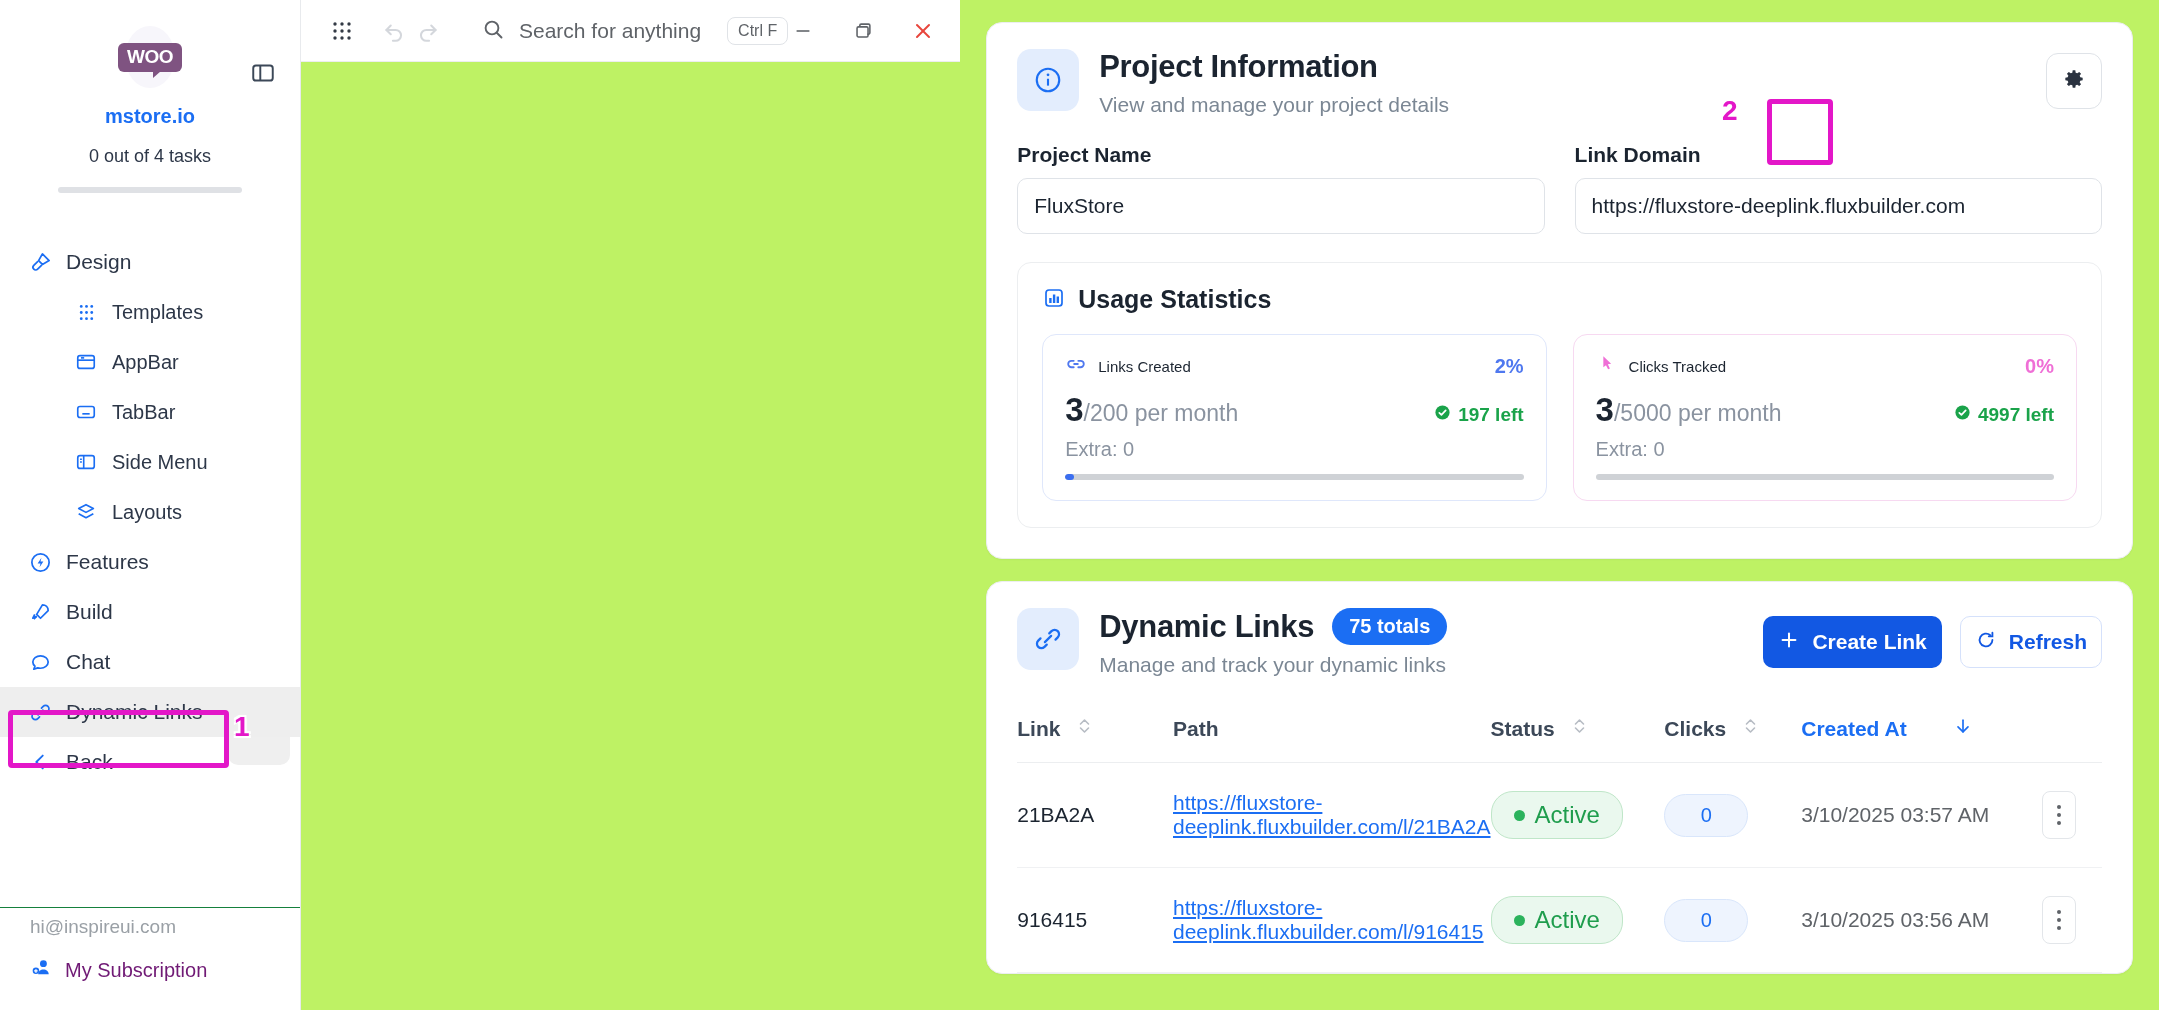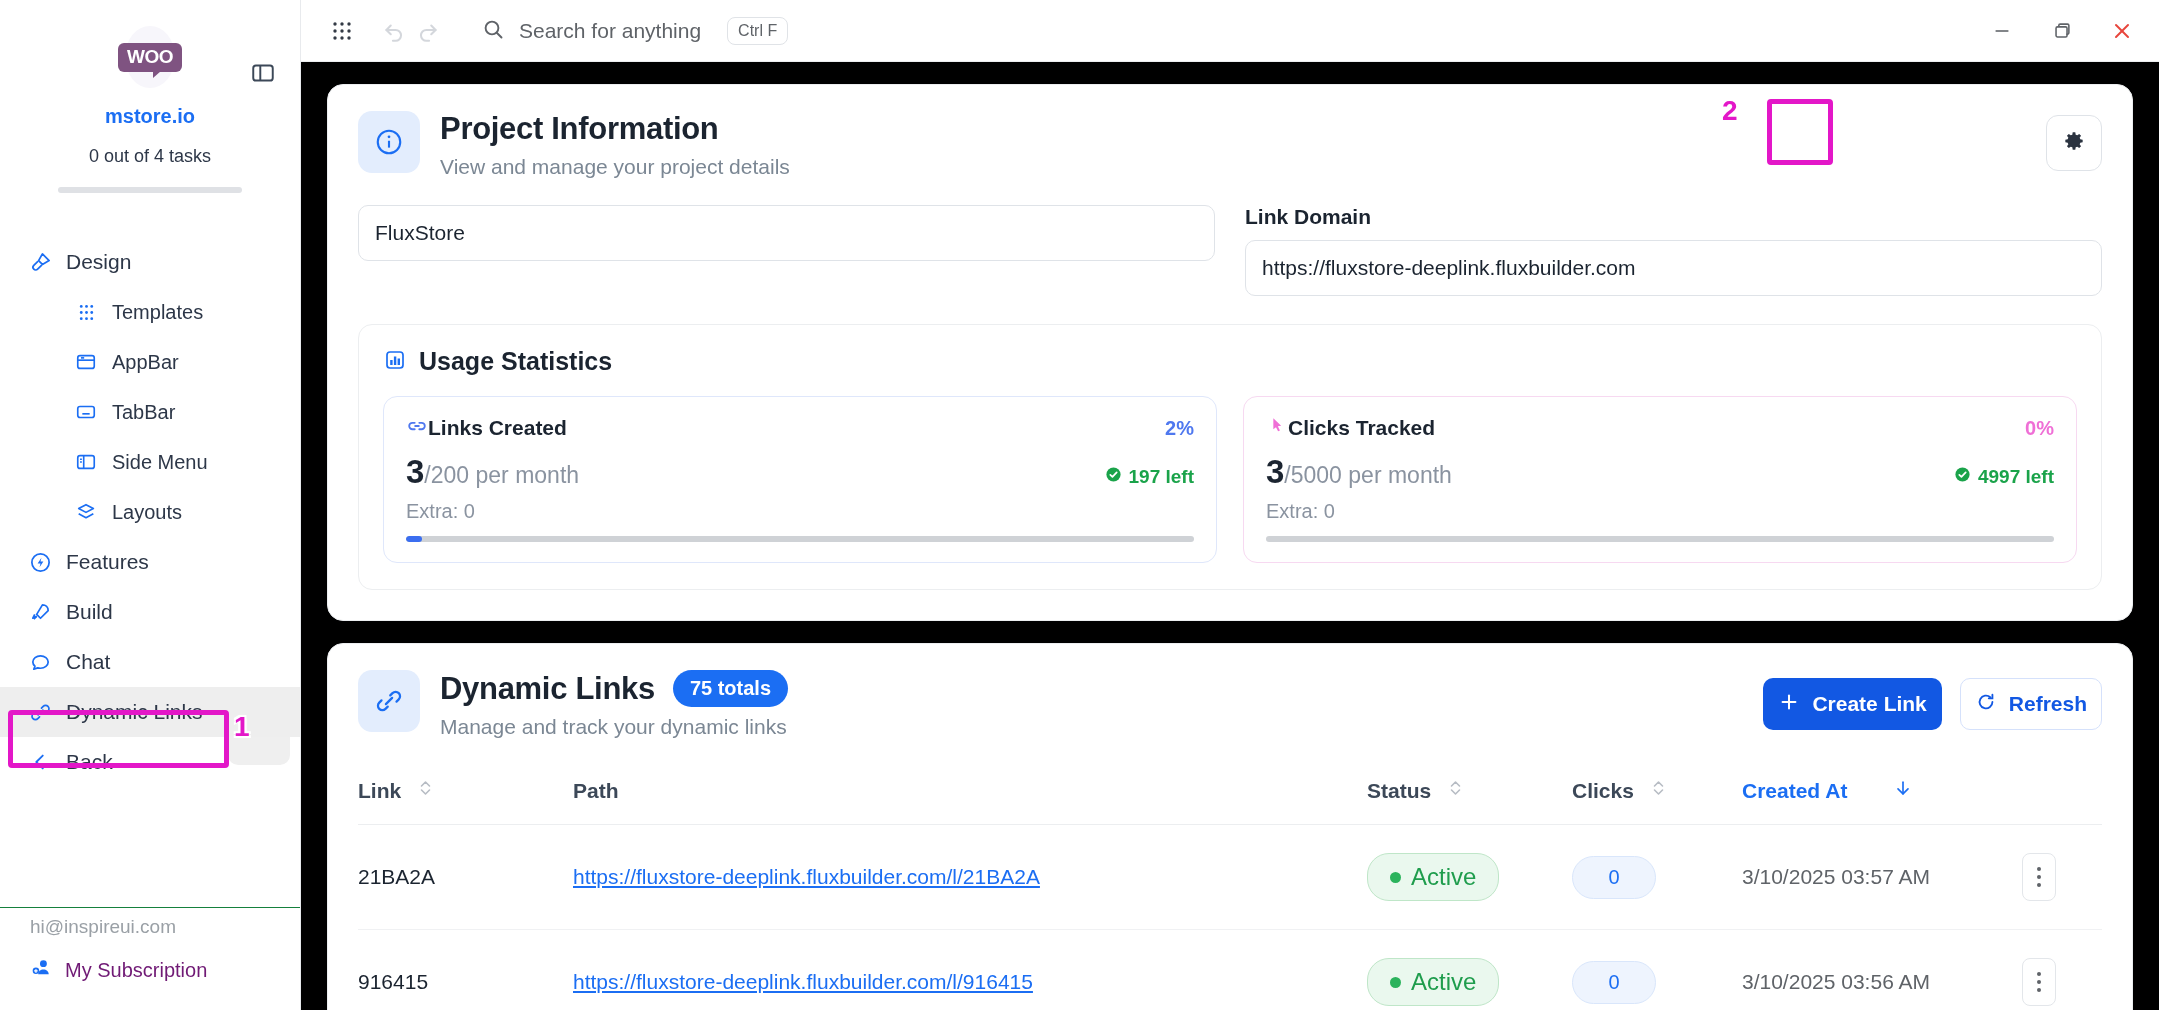--- a/index.html
+++ b/index.html
@@ -78,21 +78,21 @@
     width: 62px; height: 52px; background: #efefef; border-radius: 10px; z-index: 1;
   }
   .sb-bottom {
     margin-top: auto; border-top: 1px solid #15803d;
     padding: 8px 0 26px 30px;
   }
   .sb-email { color: #9aa0a6; font-size: 19px; margin-bottom: 18px; }
   .sb-sub { display: flex; align-items: center; gap: 12px; font-size: 20px; color: #701a75; cursor: pointer;}
 
   
-  .main { flex: 1; display: flex; flex-direction: column; background: #000000; min-width: 0; }
+  .main { flex: 1; display: flex; flex-direction: row; background: #bef264; min-width: 0; }
   .topbar {
     height: 62px; background: #fff; display: flex; align-items: center;
     padding: 0 22px 0 24px; border-bottom: 1px solid #eceef0; flex: none;
   }
   .tb-icon { width: 34px; height: 34px; display:flex;align-items:center;justify-content:center; cursor:pointer; }
   .tb-gap { width: 18px; }
   .search-zone { display: flex; align-items: center; gap: 14px; margin-left: 36px; cursor: text; }
   .search-ph { color: #5f6368; font-size: 21px; }
   .kbd {
     border: 1px solid #e0e3e7; border-radius: 8px; padding: 4px 10px;
@@ -136,21 +136,21 @@
   }
   .usage-head { display: flex; align-items: center; gap: 12px; margin-bottom: 20px; }
   .usage-title { font-size: 25px; font-weight: 700; color: #1b2430; }
   .stat-row { display: flex; gap: 26px; }
   .stat {
     flex: 1; border-radius: 14px; padding: 18px 22px 20px 22px; background: #fff;
   }
   .stat.blue { border: 1px solid #dfe7fb; }
   .stat.pink { border: 1px solid #f7d9f1; }
   .stat-top { display: flex; align-items: center; }
-  .stat-name { font-size: 21px; font-weight: 700; color: #1b2430; }
+  .stat-name { font-size: 15px; font-weight: 400; color: #1b2430; margin-left: 11px; }
   .stat-pct { margin-left: auto; font-size: 20px; font-weight: 700; }
   .stat-pct.blue { color: #4f78ef; }
   .stat-pct.pink { color: #ef6fd6; }
   .stat-mid { display: flex; align-items: baseline; margin-top: 12px; }
   .stat-big { font-size: 33px; font-weight: 700; color: #1b2430; }
   .stat-den { font-size: 23px; color: #8a93a0; }
   .stat-left { margin-left: auto; font-size: 19px; font-weight: 700; color: #1aa34a; display:flex; align-items:center; gap:7px;}
   .stat-extra { font-size: 20px; color: #8a93a0; margin-top: 9px; }
   .bar-track { height: 6px; border-radius: 4px; background: #cfd2d6; margin-top: 13px; position: relative; overflow: hidden;}
   .bar-fill { position: absolute; left: 0; top: 0; bottom: 0; border-radius: 4px; background: #3b6ef0; }
@@ -456,20 +456,21 @@
           <span>
             <svg width="26" height="26" viewBox="0 0 24 24" fill="#2b3340">
               <path d="M12 8.4a3.6 3.6 0 100 7.2 3.6 3.6 0 000-7.2zm0 5.6a2 2 0 110-4 2 2 0 010 4z"></path>
               <path d="M20 13.2v-2.4l-2.2-.35a6.1 6.1 0 00-.6-1.45l1.3-1.8-1.7-1.7-1.8 1.3c-.45-.26-.94-.46-1.45-.6L13.2 4h-2.4l-.35 2.2c-.51.14-1 .34-1.45.6l-1.8-1.3-1.7 1.7 1.3 1.8c-.26.45-.46.94-.6 1.45L4 10.8v2.4l2.2.35c.14.51.34 1 .6 1.45l-1.3 1.8 1.7 1.7 1.8-1.3c.45.26.94.46 1.45.6l.35 2.2h2.4l.35-2.2c.51-.14 1-.34 1.45-.6l1.8 1.3 1.7-1.7-1.3-1.8c.26-.45.46-.94.6-1.45z"></path>
             </svg>
           </span>
         </div>
 
         <div class="fields">
           <div class="field">
+            <div class="field-label">Project Name</div>
             <input class="field-input" value="FluxStore" style="">
           </div>
           <div class="field">
             <div class="field-label">Link Domain</div>
             <input class="field-input" value="https://fluxstore-deeplink.fluxbuilder.com" style="">
           </div>
         </div>
 
         <div class="usage">
           <div class="usage-head">

